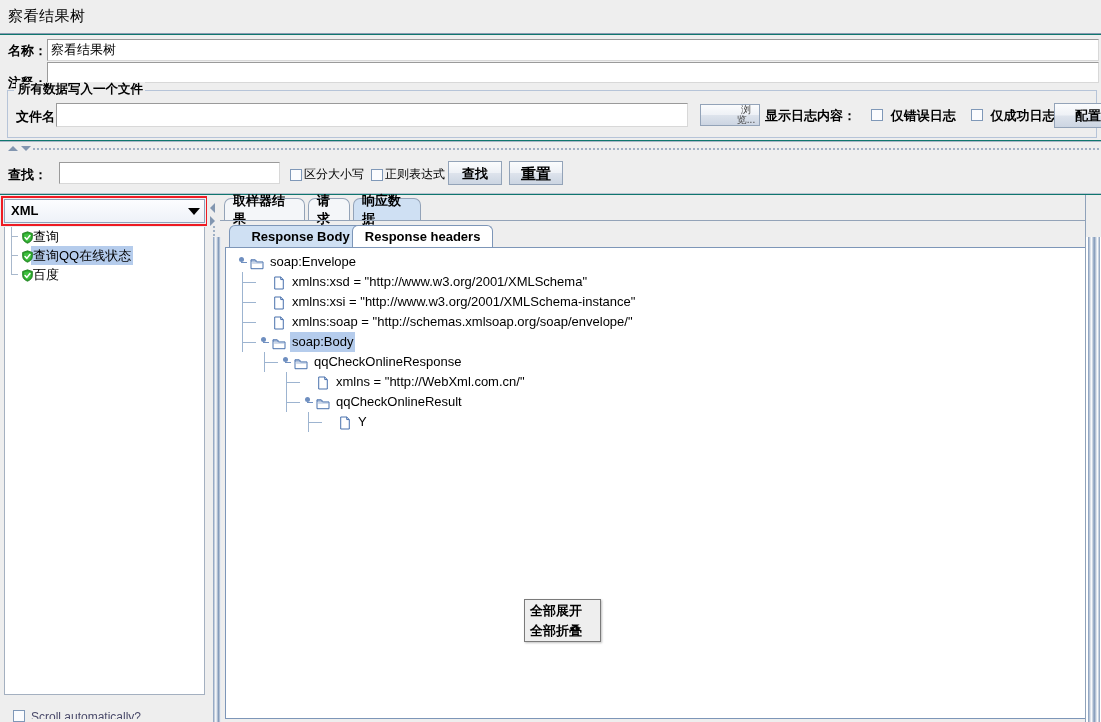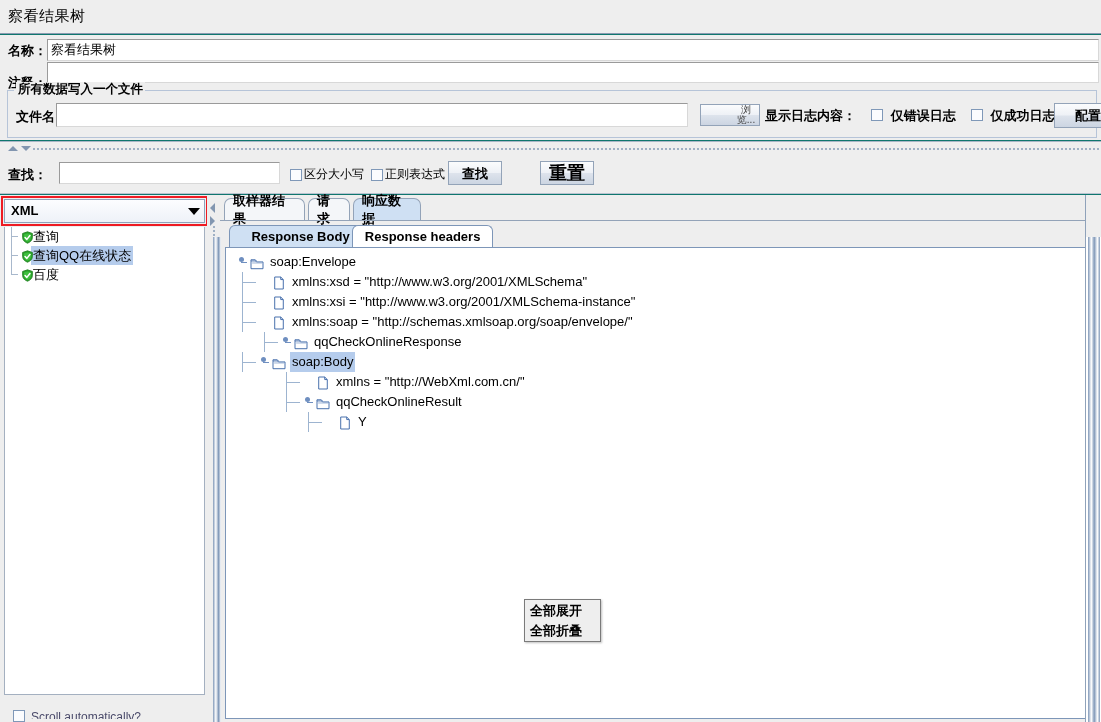--- a/index.html
+++ b/index.html
@@ -204,22 +204,22 @@
   .sc2-lb { position: absolute; left: 385px; top: 12px; font-size: 12px; }
   .cbx-plain {
     display: block; width: 12px; height: 12px;
     border: 1px solid #7f98b8; background: #fbfcfe; box-sizing: border-box;
   }
   .btn-find {
     position: absolute; left: 448px; top: 161px;
     width: 54px; height: 24px; font-size: 13px;
   }
   .btn-reset {
-    position: absolute; left: 540px; top: 161px;
-    width: 54px; height: 24px; font-size: 18px;
+    position: absolute; left: 509px; top: 161px;
+    width: 54px; height: 24px; font-size: 15px;
   }
 
   
   .lower {
     position: absolute; left: 0; top: 195px;
     width: 1101px; height: 527px;
     background: #eeeeee;
   }
 
   
@@ -628,42 +628,42 @@
             <div class="tnode">
               <span class="vbar" style="left:10px;top:0;height:20px;"></span>
               <span class="hbar" style="left:10px;top:10px;width:14px;"></span>
               <span class="ico-page" style="left:41px;"><svg viewBox="0 0 14 16" width="12" height="14">
                   <path d="M2 1 H9 L12 4 V15 H2 Z" fill="#ffffff" stroke="#3e68a8" stroke-width="1.1"></path>
                   <path d="M9 1 V4 H12" fill="none" stroke="#3e68a8" stroke-width="1.1"></path>
                 </svg></span>
               <span class="label" style="left:58px;">xmlns:soap = "http://schemas.xmlsoap.org/soap/envelope/"</span>
             </div>
             <div class="tnode">
+              <span class="vbar" style="left:10px;top:0;height:20px;"></span>
+              <span class="hbar" style="left:10px;top:10px;width:14px;"></span>
+              <span class="handle" style="left:27px;top:6px;"></span>
+              <span class="ico-folder" style="left:40px;"><svg viewBox="0 0 16 14" width="14" height="12">
+                  <path d="M1 3 H6 L7.4 4.6 H15 V12.5 H1 Z" fill="#ffffff" stroke="#3e68a8" stroke-width="1.1"></path>
+                  <path d="M1 2 H6 L7.2 3.4 H1 Z" fill="#ffffff" stroke="#3e68a8" stroke-width="1"></path>
+                  <path d="M2.3 5.8 H13.8" stroke="#7d9cc8" stroke-width="0.9"></path>
+                </svg></span>
+              <span class="label sel" style="left:58px;">soap:Body</span>
+            </div>
+            <div class="tnode">
               <span class="vbar" style="left:32px;top:0;height:20px;"></span>
               <span class="hbar" style="left:32px;top:10px;width:14px;"></span>
               <span class="handle" style="left:49px;top:6px;"></span>
               <span class="ico-folder" style="left:62px;"><svg viewBox="0 0 16 14" width="14" height="12">
                   <path d="M1 3 H6 L7.4 4.6 H15 V12.5 H1 Z" fill="#ffffff" stroke="#3e68a8" stroke-width="1.1"></path>
                   <path d="M1 2 H6 L7.2 3.4 H1 Z" fill="#ffffff" stroke="#3e68a8" stroke-width="1"></path>
                   <path d="M2.3 5.8 H13.8" stroke="#7d9cc8" stroke-width="0.9"></path>
                 </svg></span>
               <span class="label" style="left:80px;">qqCheckOnlineResponse</span>
             </div>
             <div class="tnode">
-              <span class="vbar" style="left:10px;top:0;height:20px;"></span>
-              <span class="hbar" style="left:10px;top:10px;width:14px;"></span>
-              <span class="handle" style="left:27px;top:6px;"></span>
-              <span class="ico-folder" style="left:40px;"><svg viewBox="0 0 16 14" width="14" height="12">
-                  <path d="M1 3 H6 L7.4 4.6 H15 V12.5 H1 Z" fill="#ffffff" stroke="#3e68a8" stroke-width="1.1"></path>
-                  <path d="M1 2 H6 L7.2 3.4 H1 Z" fill="#ffffff" stroke="#3e68a8" stroke-width="1"></path>
-                  <path d="M2.3 5.8 H13.8" stroke="#7d9cc8" stroke-width="0.9"></path>
-                </svg></span>
-              <span class="label sel" style="left:58px;">soap:Body</span>
-            </div>
-            <div class="tnode">
               <span class="vbar" style="left:54px;top:0;height:20px;"></span>
               <span class="hbar" style="left:54px;top:10px;width:14px;"></span>
               <span class="ico-page" style="left:85px;"><svg viewBox="0 0 14 16" width="12" height="14">
                   <path d="M2 1 H9 L12 4 V15 H2 Z" fill="#ffffff" stroke="#3e68a8" stroke-width="1.1"></path>
                   <path d="M9 1 V4 H12" fill="none" stroke="#3e68a8" stroke-width="1.1"></path>
                 </svg></span>
               <span class="label" style="left:102px;">xmlns = "http://WebXml.com.cn/"</span>
             </div>
             <div class="tnode">
               <span class="vbar" style="left:54px;top:0;height:20px;"></span>

